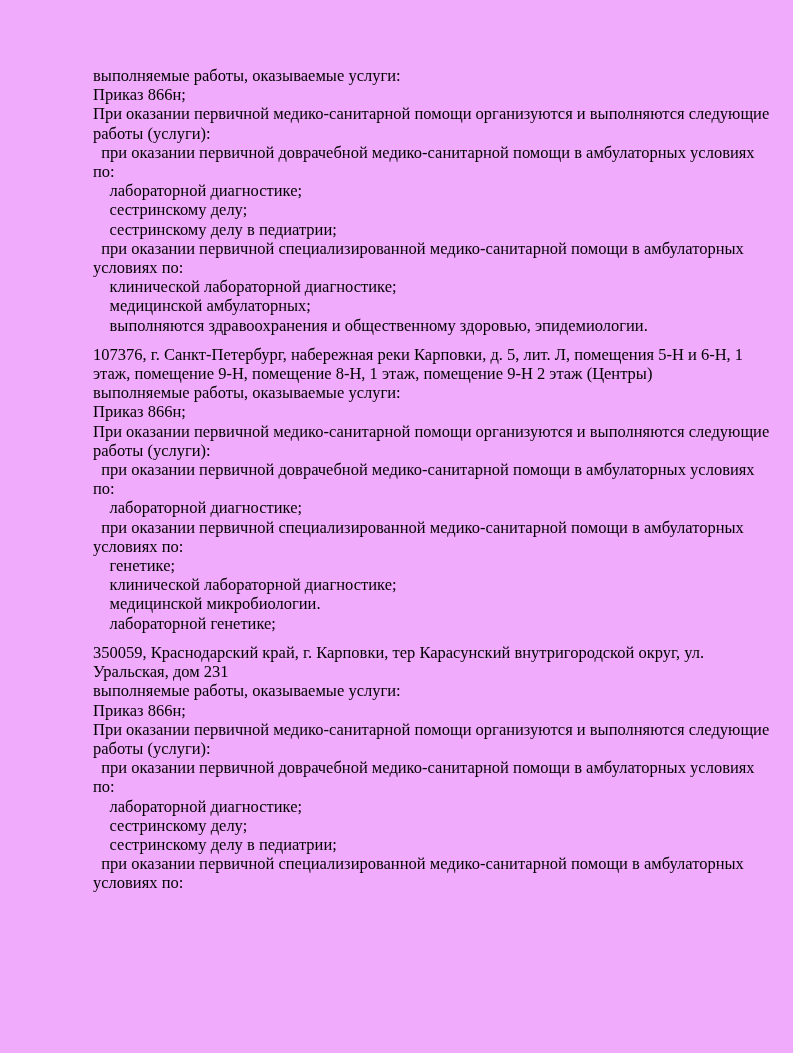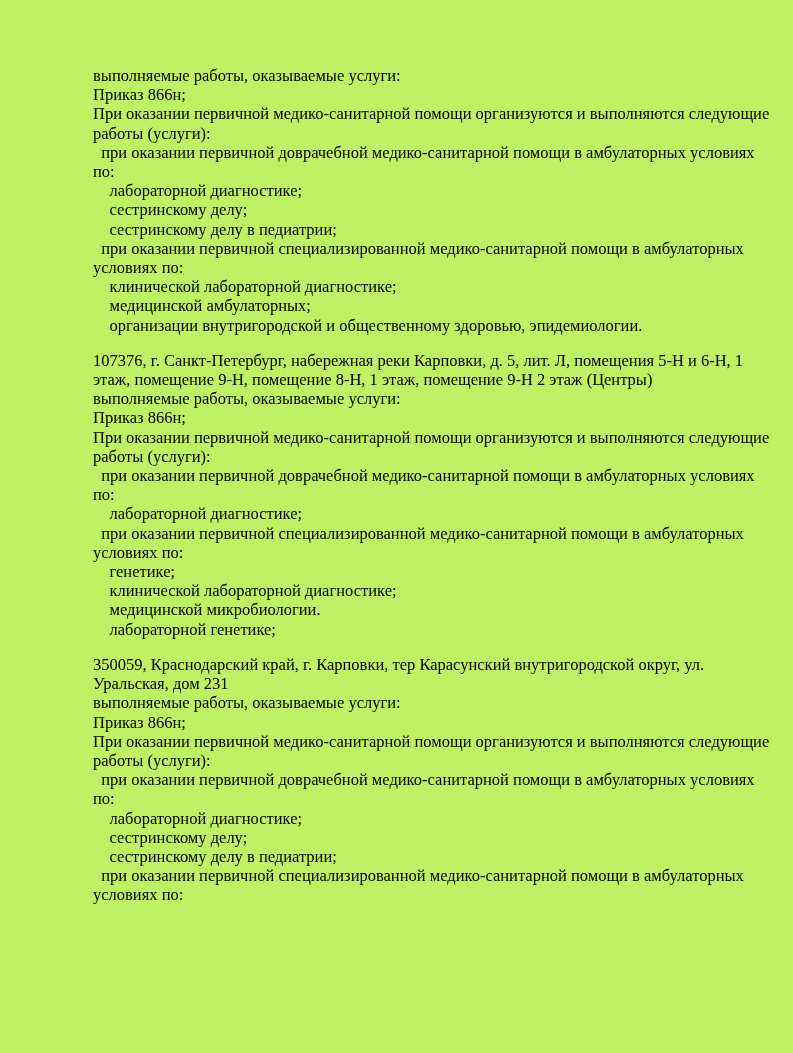--- a/index.html
+++ b/index.html
@@ -4,33 +4,33 @@
 <style>
   html, body {
     margin: 0;
     padding: 0;
     background: #ffffff;
   }
   .page {
     position: relative;
     width: 793px;
     height: 1053px;
-    background: #bef264;
+    background: #f0abfc;
     box-sizing: border-box;
     padding: 66px 50px 0 93px;
     overflow: hidden;
   }
   .doc-body {
     font-family: "Liberation Serif", "DejaVu Serif", serif;
     font-size: 16.5px;
     line-height: 19.2px;
     color: #000000;
   }
   .doc-section + .doc-section {
-    margin-top: 16px; 
+    margin-top: 10px; 
   }
   .doc-line {
     white-space: pre;   
     min-height: 19.2px;
   }
 </style>
 </head>
 <body>
 
 <main class="page">
@@ -42,21 +42,21 @@
         <div class="doc-line">работы (услуги):</div>
         <div class="doc-line">  при оказании первичной доврачебной медико-санитарной помощи в амбулаторных условиях</div>
         <div class="doc-line">по:</div>
         <div class="doc-line">    лабораторной диагностике;</div>
         <div class="doc-line">    сестринскому делу;</div>
         <div class="doc-line">    сестринскому делу в педиатрии;</div>
         <div class="doc-line">  при оказании первичной специализированной медико-санитарной помощи в амбулаторных</div>
         <div class="doc-line">условиях по:</div>
         <div class="doc-line">    клинической лабораторной диагностике;</div>
         <div class="doc-line">    медицинской амбулаторных;</div>
-        <div class="doc-line">    организации внутригородской и общественному здоровью, эпидемиологии.</div>
+        <div class="doc-line">    выполняются здравоохранения и общественному здоровью, эпидемиологии.</div>
       </section>
       <section class="doc-section">
         <div class="doc-line">107376, г. Санкт-Петербург, набережная реки Карповки, д. 5, лит. Л, помещения 5-Н и 6-Н, 1</div>
         <div class="doc-line">этаж, помещение 9-Н, помещение 8-Н, 1 этаж, помещение 9-Н 2 этаж (Центры)</div>
         <div class="doc-line">выполняемые работы, оказываемые услуги:</div>
         <div class="doc-line">Приказ 866н;</div>
         <div class="doc-line">При оказании первичной медико-санитарной помощи организуются и выполняются следующие</div>
         <div class="doc-line">работы (услуги):</div>
         <div class="doc-line">  при оказании первичной доврачебной медико-санитарной помощи в амбулаторных условиях</div>
         <div class="doc-line">по:</div>

